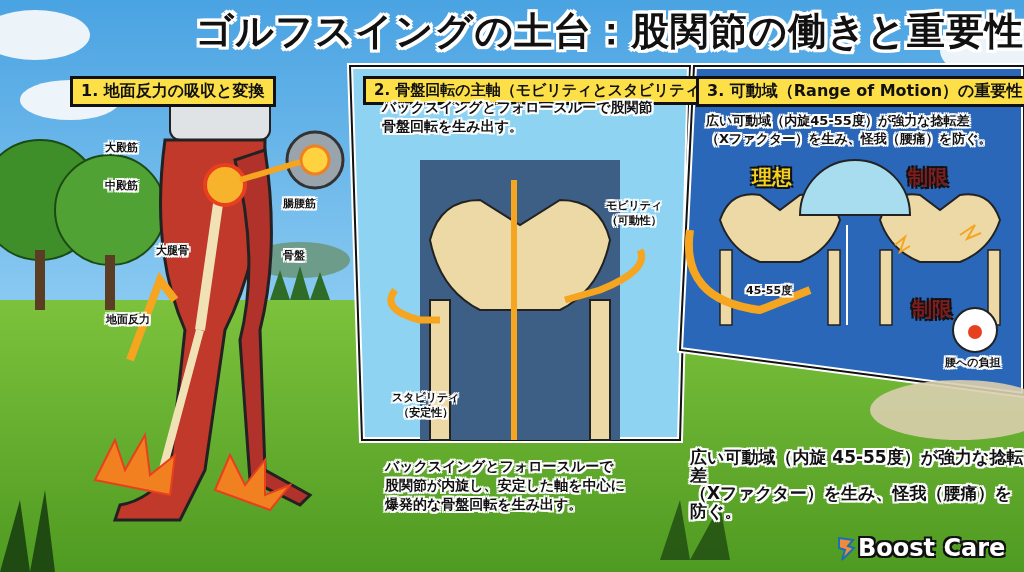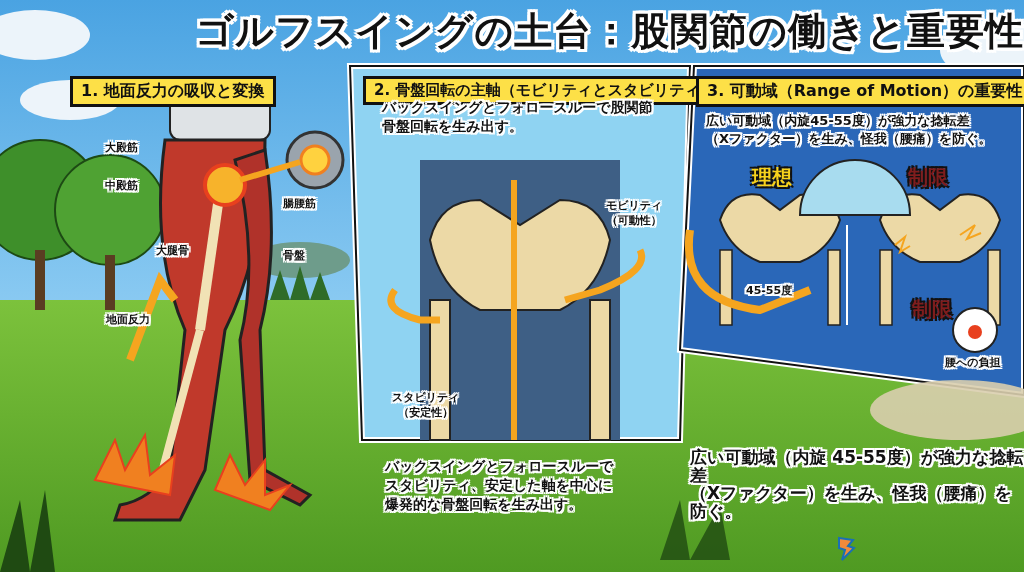--- a/index.html
+++ b/index.html
@@ -114,21 +114,21 @@
   <div class="lbl" style="left:606px;top:198px;text-align:center;">
     <div>モビリティ</div>
     <div>（可動性）</div>
   </div>
   <div class="lbl" style="left:392px;top:390px;text-align:center;">
     <div>スタビリティ</div>
     <div>（安定性）</div>
   </div>
   <div class="body-txt" style="left:385px;top:457px;">
     <div>バックスイングとフォロースルーで</div>
-    <div>スタビリティ、安定した軸を中心に</div>
+    <div>股関節が内旋し、安定した軸を中心に</div>
     <div>爆発的な骨盤回転を生み出す。</div>
   </div>
 
   <div class="badge" style="left:696px;top:76px;">3. 可動域（Range of Motion）の重要性</div>
   <div class="body-txt" style="left:706px;top:112px;font-size:13px;line-height:18px;">
     <div>広い可動域（内旋45-55度）が強力な捻転差</div>
     <div>（Xファクター）を生み、怪我（腰痛）を防ぐ。</div>
   </div>
   <div class="big yel" style="left:752px;top:164px;">理想</div>
   <div class="big red" style="left:908px;top:164px;">制限</div>
@@ -136,13 +136,14 @@
   <div class="lbl" style="left:746px;top:283px;">45-55度</div>
   <div class="lbl" style="left:945px;top:355px;">腰への負担</div>
   <div class="body-txt" style="left:690px;top:448px;font-size:17px;line-height:18px;">
     <div>広い可動域（内旋 45-55度）が強力な捻転差</div>
     <div>（Xファクター）を生み、怪我（腰痛）を防ぐ。</div>
   </div>
 
   <svg style="position:absolute;left:836px;top:536px;" width="20" height="26" viewBox="0 0 20 26">
     <path d="M3 2 L17 4 L12 10 L18 12 L6 24 L9 14 L3 12 Z" fill="#f08a3c" stroke="#1a6fb5" stroke-width="2"></path>
   </svg>
+  <div class="logo">Boost Care</div>
 </div>
 
 </body></html>

